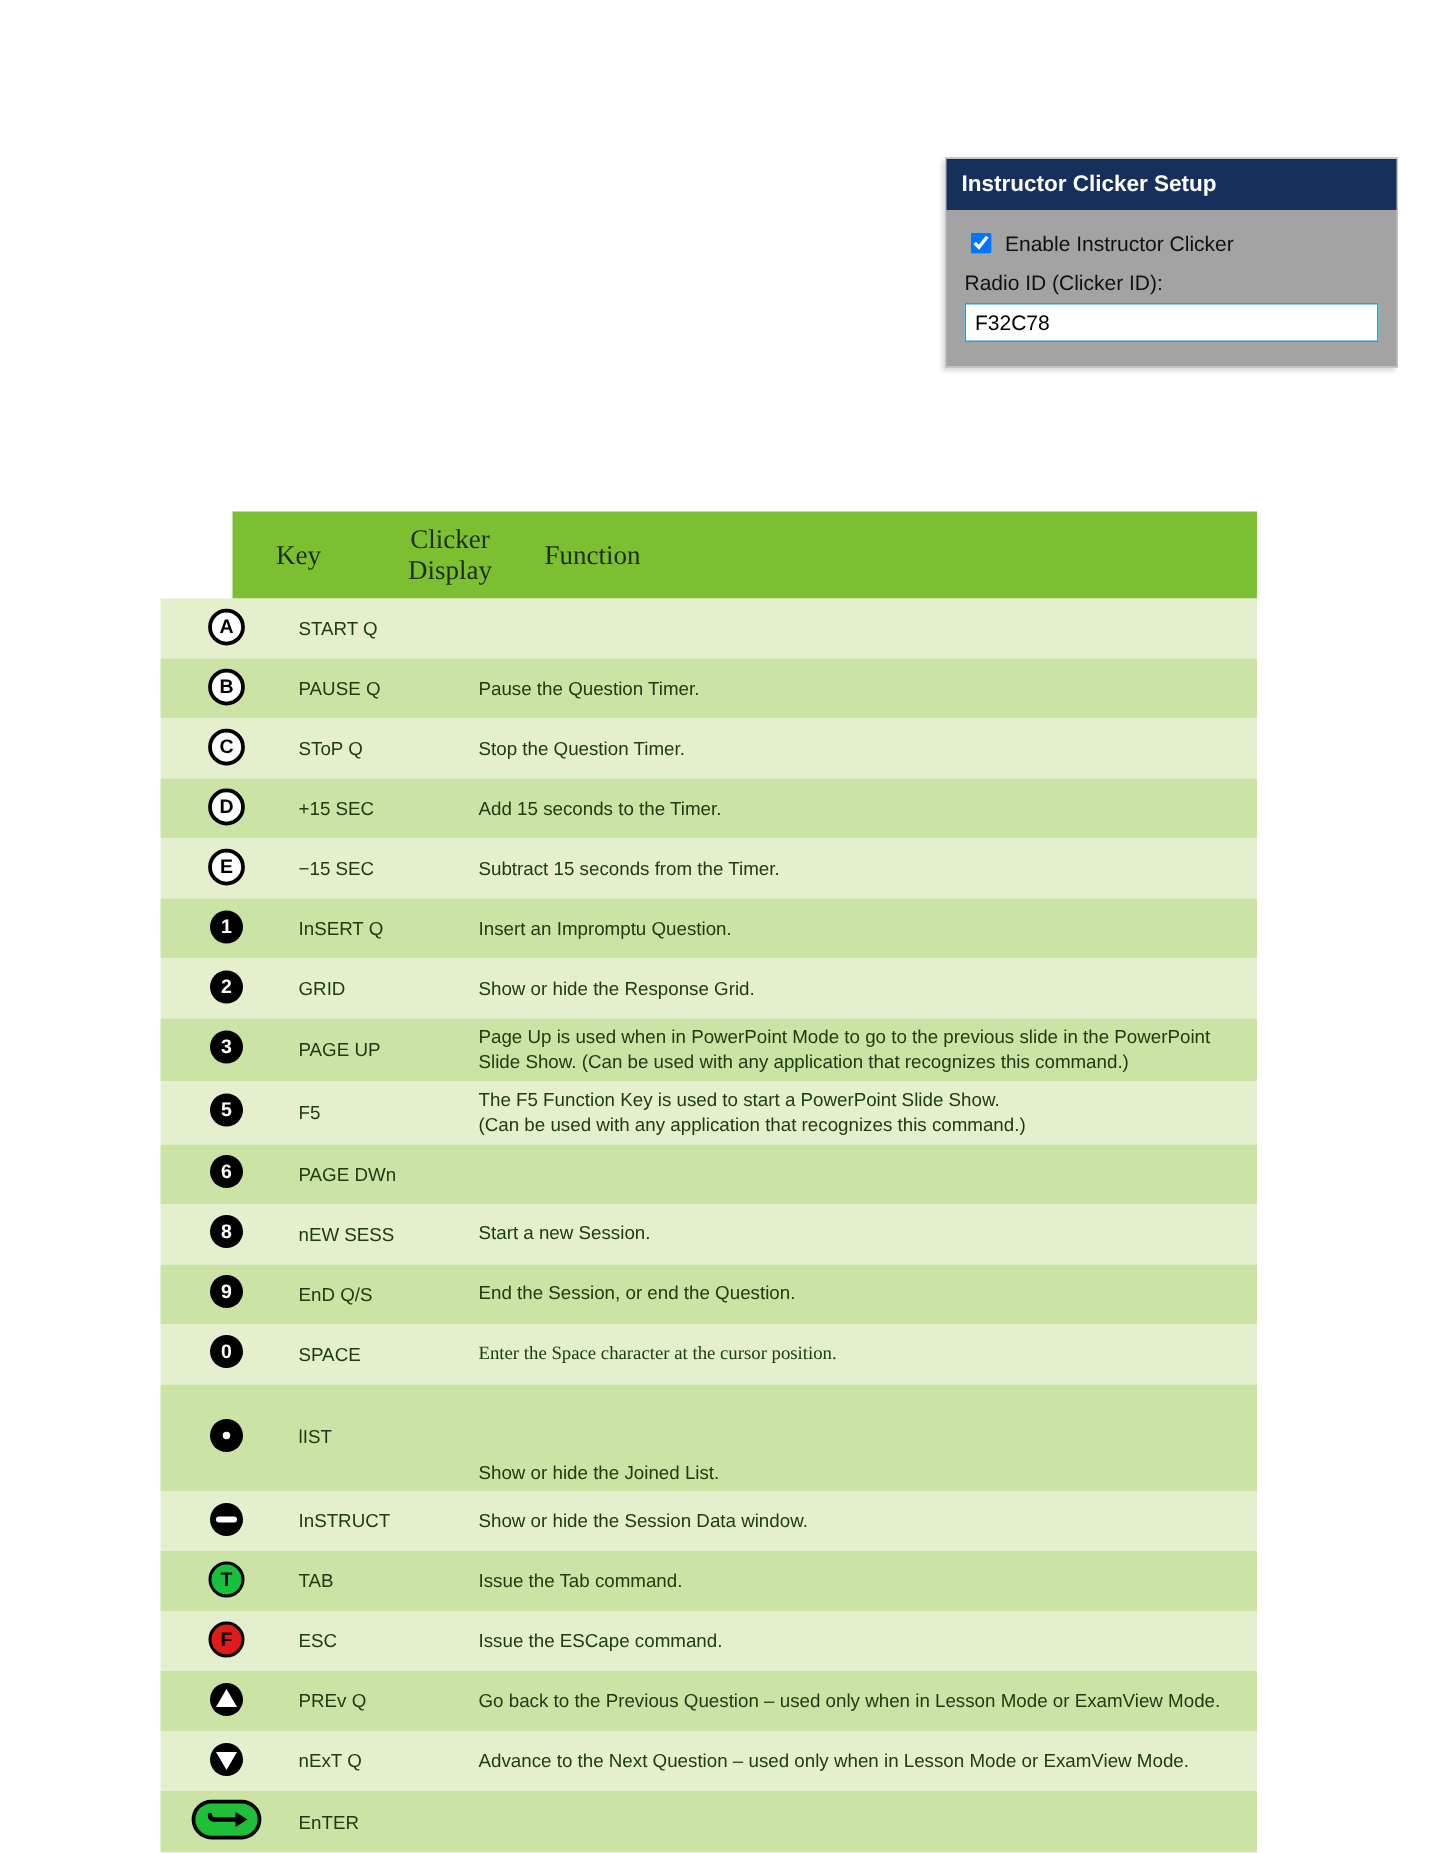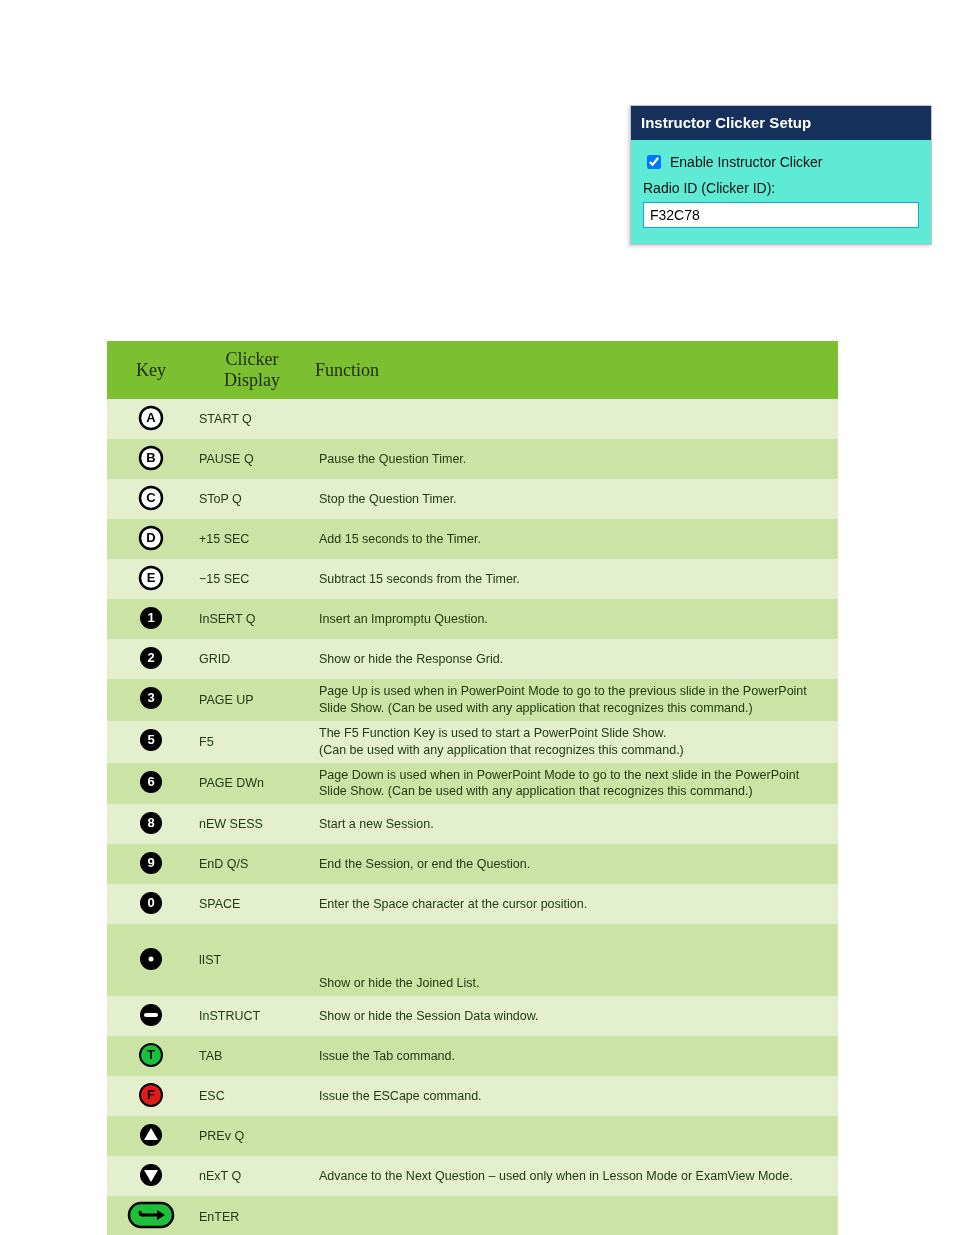--- a/index.html
+++ b/index.html
@@ -9,21 +9,21 @@
     background: #fff;
     font-family: Arial, Helvetica, sans-serif;
     position: relative;
   }
   
   .setup-panel {
     position: absolute;
     left: 630px;
     top: 105px;
     width: 300px;
-    background: #5eead4;
+    background: #a3a3a3;
     border: 1px solid #c0c4c8;
     box-shadow: -2px 2px 3px rgba(0,0,0,.15);
   }
   .setup-header {
     background: #16305c;
     color: #fff;
     font-weight: bold;
     font-size: 15px;
     padding: 8px 10px 9px 10px;
   }
@@ -63,20 +63,21 @@
     color: #213c14;
   }
   .thead {
     display: flex;
     background: #7cbf30;
     color: #1e2d12;
     font-family: Georgia, 'Times New Roman', serif;
     font-size: 18px;
     align-items: center;
     height: 58px;
+    margin-left: 48px;
   }
   .col-key   { width: 88px; text-align: center; }
   .col-disp  { width: 114px; text-align: left; padding-left: 4px; }
   .col-func  { flex: 1; text-align: left; padding-left: 6px; padding-right: 8px; }
   .thead .col-key  { padding: 0; }
   .thead .col-disp { text-align: center; padding: 0; }
   .row {
     display: flex;
     align-items: center;
     min-height: 32px;
@@ -208,21 +209,20 @@
 (Can be used with any application that recognizes this command.)</div>
       </div>
       <div class="row">
         <div class="col-key"><span class="icon-wrap">
             <svg class="key-icon" width="26" height="26" viewBox="0 0 26 26">
               <circle cx="13" cy="13" r="11" fill="#000"></circle>
               <text x="13" y="17" text-anchor="middle" font-size="13" font-weight="bold" font-family="Arial, sans-serif" fill="#fff">6</text>
             </svg>
           </span></div>
         <div class="col-disp">PAGE DWn</div>
-        <div class="col-func" style="white-space: pre-line;">Page Down is used when in PowerPoint Mode to go to the next slide in the PowerPoint Slide Show. (Can be used with any application that recognizes this command.)</div>
       </div>
       <div class="row">
         <div class="col-key"><span class="icon-wrap">
             <svg class="key-icon" width="26" height="26" viewBox="0 0 26 26">
               <circle cx="13" cy="13" r="11" fill="#000"></circle>
               <text x="13" y="17" text-anchor="middle" font-size="13" font-weight="bold" font-family="Arial, sans-serif" fill="#fff">8</text>
             </svg>
           </span></div>
         <div class="col-disp">nEW SESS</div>
         <div class="col-func" style="white-space: pre-line;">Start a new Session.</div>
@@ -238,21 +238,21 @@
         <div class="col-func" style="white-space: pre-line;">End the Session, or end the Question.</div>
       </div>
       <div class="row">
         <div class="col-key"><span class="icon-wrap">
             <svg class="key-icon" width="26" height="26" viewBox="0 0 26 26">
               <circle cx="13" cy="13" r="11" fill="#000"></circle>
               <text x="13" y="17" text-anchor="middle" font-size="13" font-weight="bold" font-family="Arial, sans-serif" fill="#fff">0</text>
             </svg>
           </span></div>
         <div class="col-disp">SPACE</div>
-        <div class="col-func" style="white-space: pre-line;">Enter the Space character at the cursor position.</div>
+        <div class="col-func" style="white-space: pre-line; font-family: Liberation Serif, serif;">Enter the Space character at the cursor position.</div>
       </div>
       <div class="row">
         <div class="col-key"><span class="icon-wrap">
             <svg class="key-icon" width="26" height="26" viewBox="0 0 26 26">
               <circle cx="13" cy="13" r="11" fill="#000"></circle>
               <circle cx="13" cy="13" r="2.5" fill="#fff"></circle>
             </svg>
           </span></div>
         <div class="col-disp">lIST</div>
         <div class="col-func" style="white-space: pre-line; margin-top: 47px;">Show or hide the Joined List.</div>
@@ -288,20 +288,21 @@
         <div class="col-func" style="white-space: pre-line;">Issue the ESCape command.</div>
       </div>
       <div class="row">
         <div class="col-key"><span class="icon-wrap">
             <svg class="key-icon" width="26" height="26" viewBox="0 0 26 26">
               <circle cx="13" cy="13" r="11" fill="#000"></circle>
               <path d="M13 6 L20 18 L6 18 Z" fill="#fff"></path>
             </svg>
           </span></div>
         <div class="col-disp">PREv Q</div>
+        <div class="col-func" style="white-space: pre-line;">Go back to the Previous Question – used only when in Lesson Mode or ExamView Mode.</div>
       </div>
       <div class="row">
         <div class="col-key"><span class="icon-wrap">
             <svg class="key-icon" width="26" height="26" viewBox="0 0 26 26">
               <circle cx="13" cy="13" r="11" fill="#000"></circle>
               <path d="M6 8 L20 8 L13 20 Z" fill="#fff"></path>
             </svg>
           </span></div>
         <div class="col-disp">nExT Q</div>
         <div class="col-func" style="white-space: pre-line;">Advance to the Next Question – used only when in Lesson Mode or ExamView Mode.</div>

